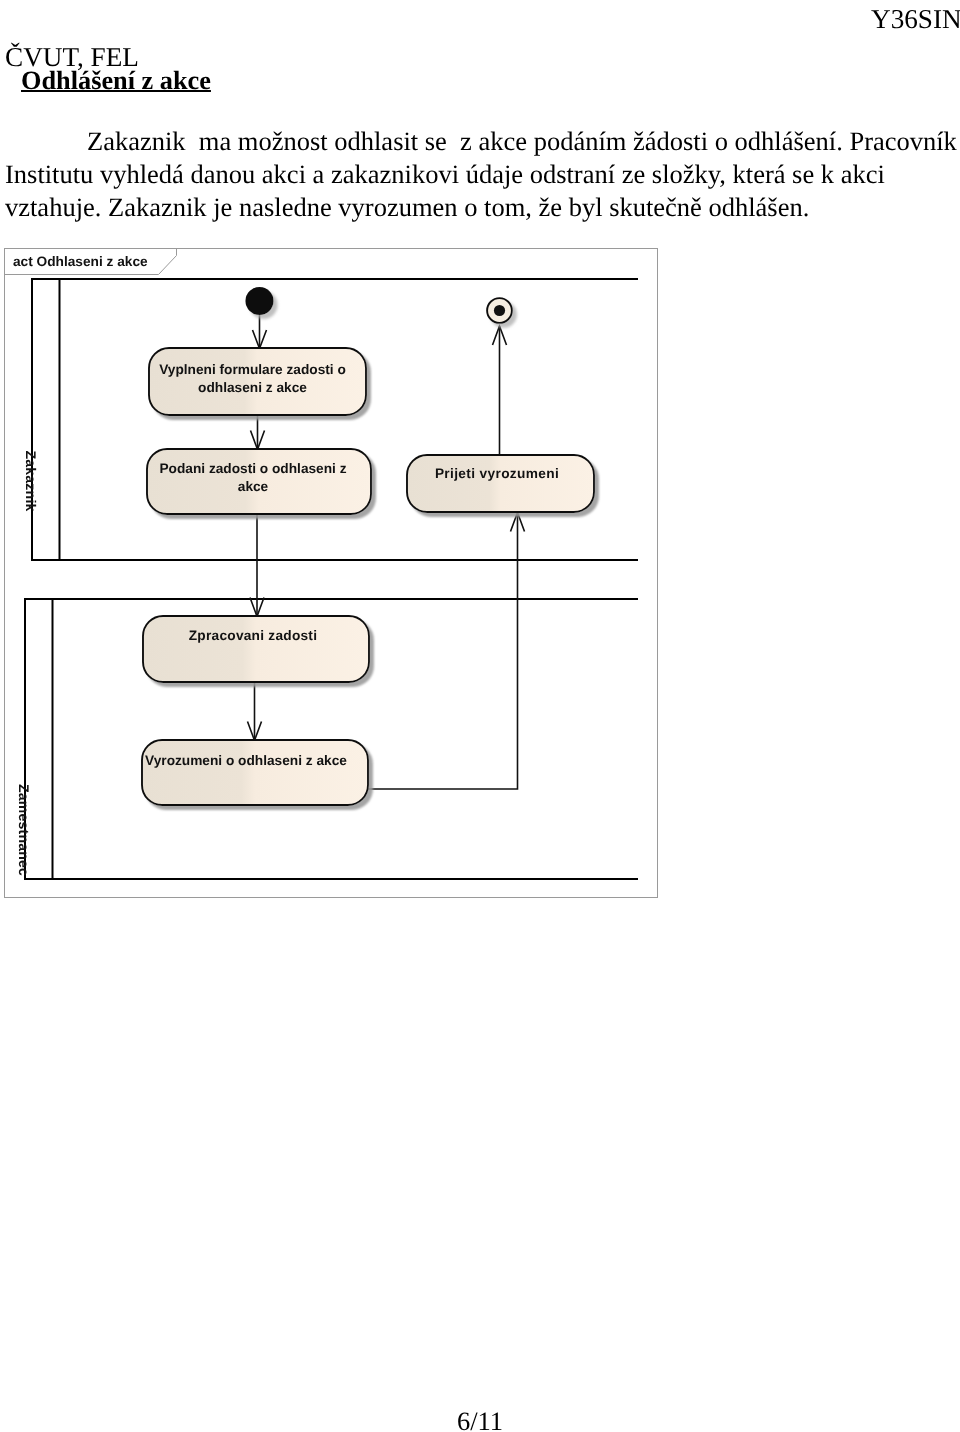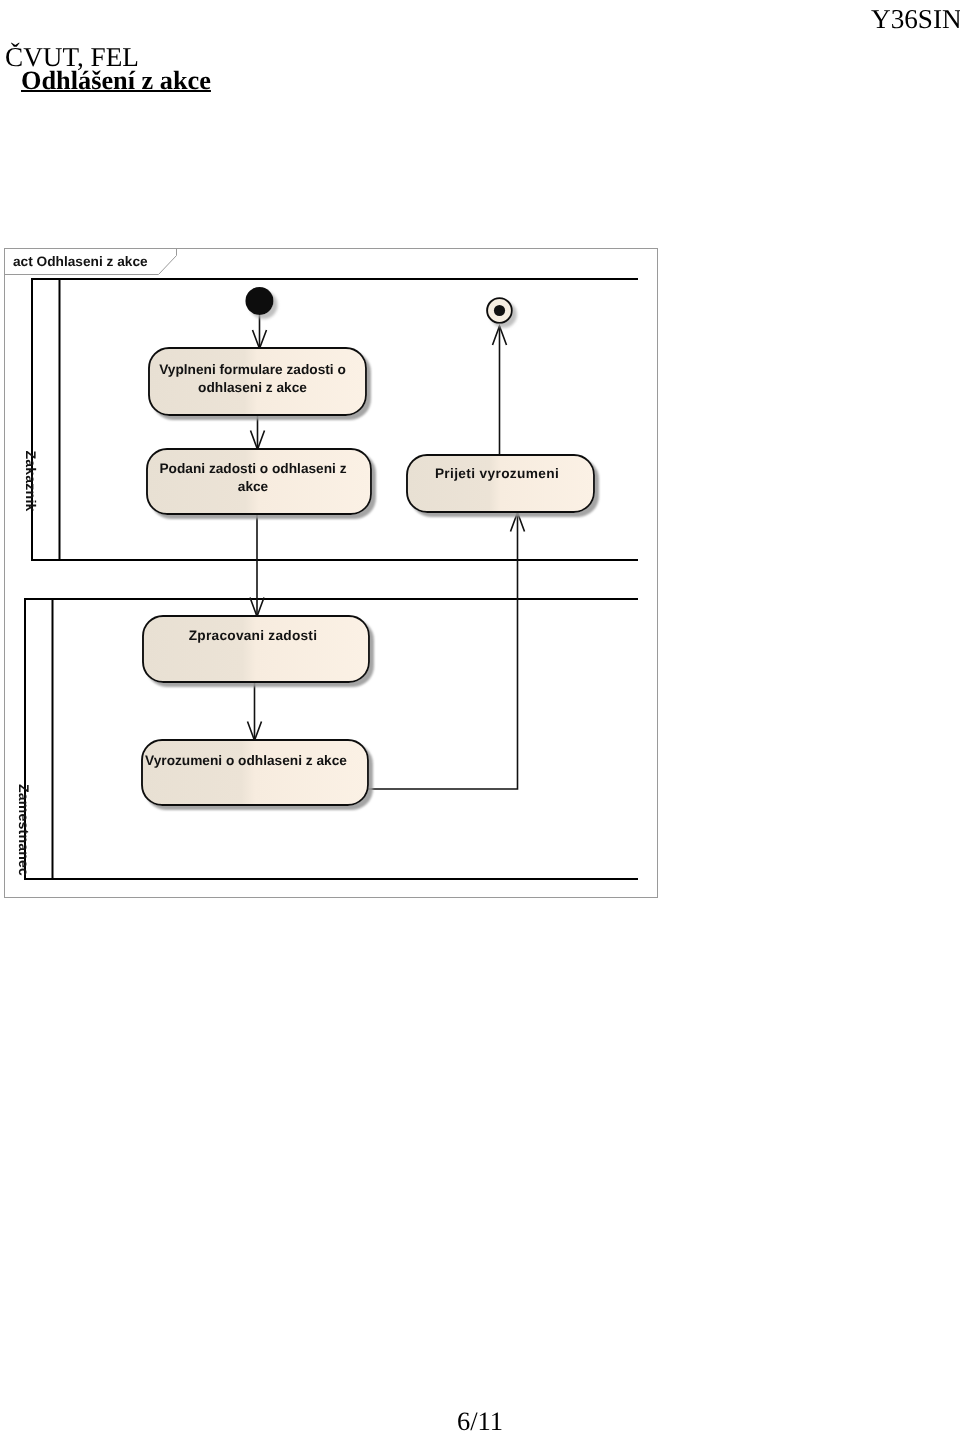--- a/index.html
+++ b/index.html
@@ -21,20 +21,21 @@
   .atext.wide{letter-spacing:0.25px;}
   .atext.a3ls{letter-spacing:0.35px;}
 </style>
 </head>
 <body>
 
 <div class="page">
   <div class="hdr" id="hdr-left">ČVUT, FEL</div>
   <div class="hdr" id="hdr-right">Y36SIN</div>
   <div id="doc-title">Odhlášení z akce</div>
+  <div id="para">Zakaznik  ma možnost odhlasit se  z akce podáním žádosti o odhlášení. Pracovník Institutu vyhledá danou akci a zakaznikovi údaje odstraní ze složky, která se k akci vztahuje. Zakaznik je nasledne vyrozumen o tom, že byl skutečně odhlášen.</div>
   <div id="diagram">
   <svg width="960" height="1432" viewBox="0 0 960 1432" shape-rendering="geometricPrecision">
     <defs>
       <linearGradient id="actGrad" x1="0" y1="0" x2="1" y2="0">
         <stop offset="0" stop-color="#e8e0d3"></stop>
         <stop offset="0.44" stop-color="#ece3d6"></stop>
         <stop offset="0.50" stop-color="#f7ecdf"></stop>
         <stop offset="1" stop-color="#fbf1e5"></stop>
       </linearGradient>
       <filter id="sh" x="-20%" y="-20%" width="160%" height="160%">

